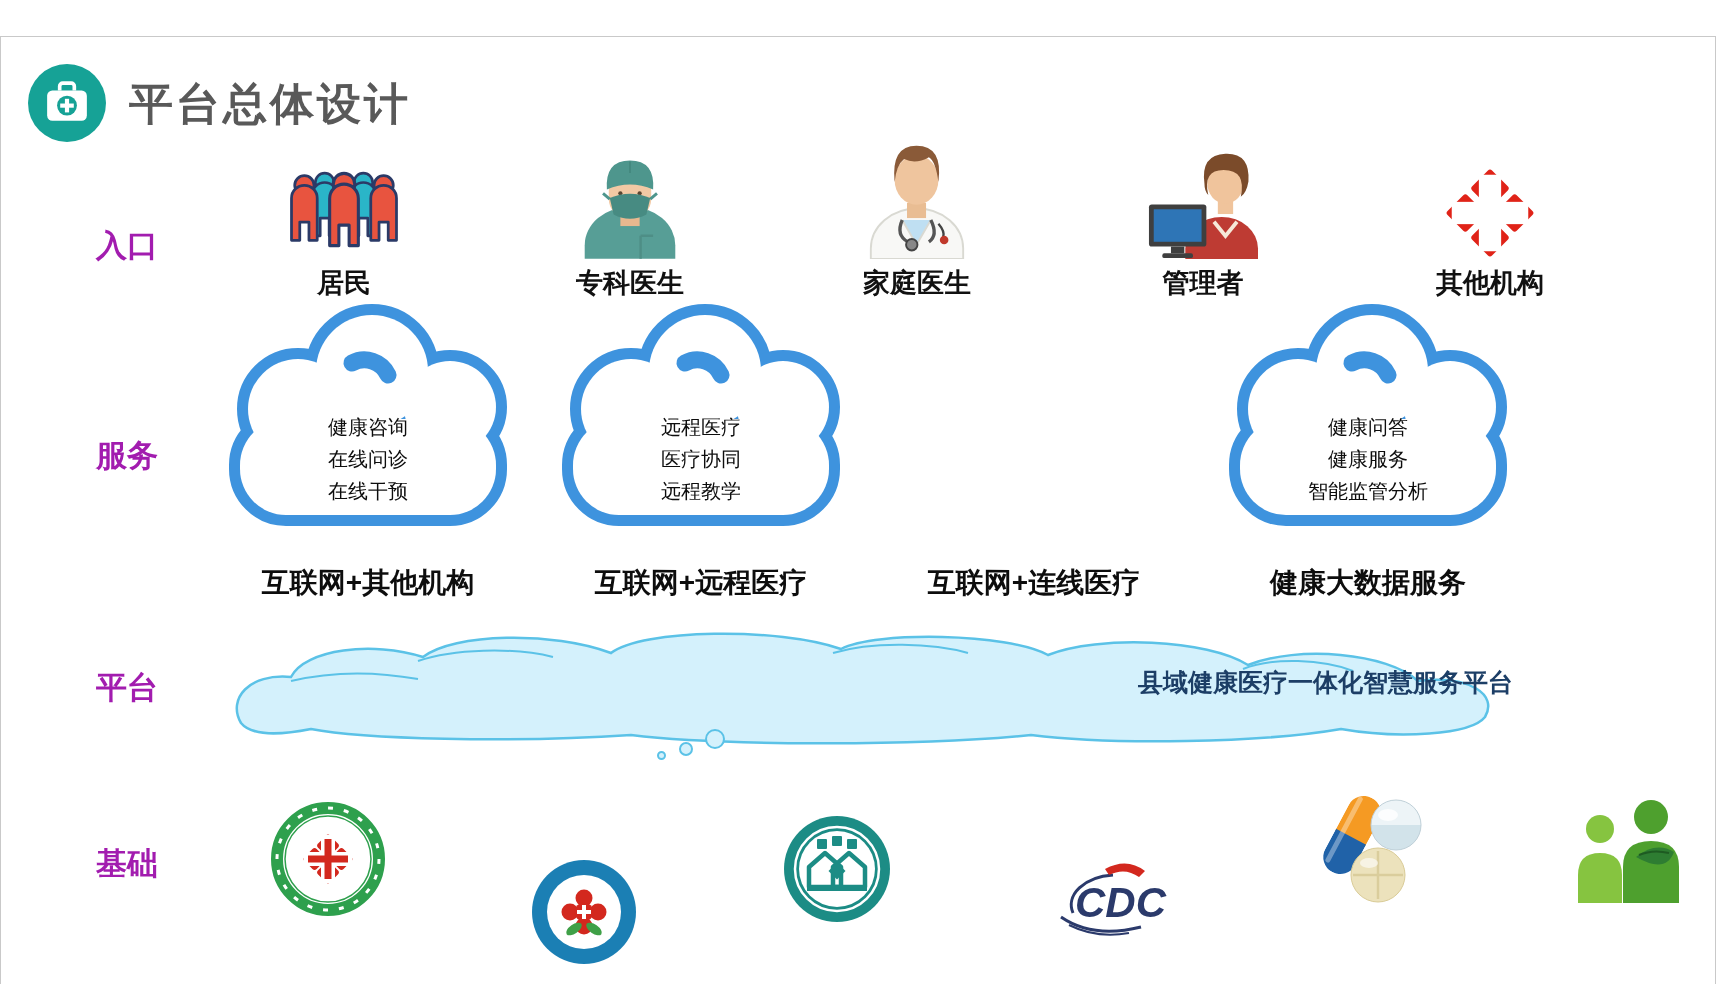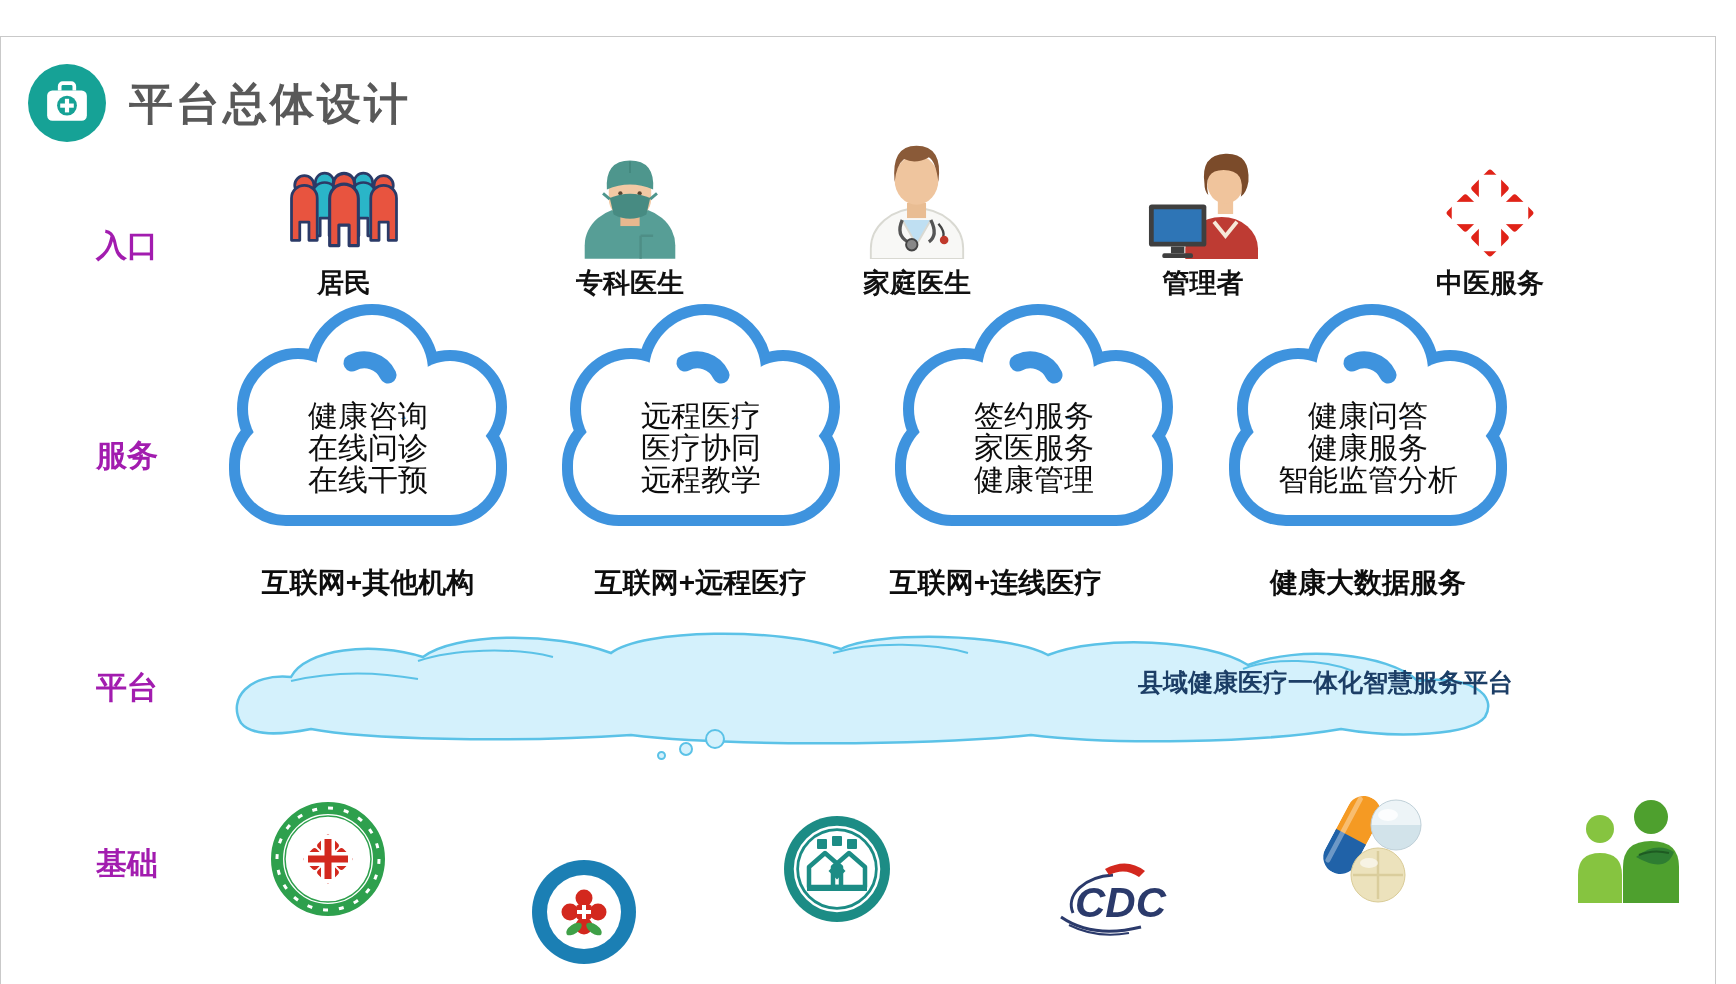--- a/index.html
+++ b/index.html
@@ -18,22 +18,22 @@
   .rl-entry{top:188px;} .rl-service{top:398px;} .rl-platform{top:630px;} .rl-foundation{top:806px;}
 
   
   .entry-col{position:absolute;top:106px;width:180px;text-align:center;}
   .entry-icon{height:116px;display:flex;align-items:flex-end;justify-content:center;}
   .entry-label{margin-top:6px;font-size:27px;font-weight:700;color:#111;}
 
   
   .cloud{position:absolute;top:256px;width:324px;height:250px;}
   .cloud-svg{position:absolute;left:0;top:0;width:324px;height:250px;}
-  .cloud-text{position:absolute;left:0;top:107px;width:100%;text-align:center;
-    font-size:30px;line-height:32px;font-weight:500;color:#0d0d0d;}
+  .cloud-text{position:absolute;left:0;top:118px;width:100%;text-align:center;
+    font-size:20px;line-height:32px;font-weight:500;color:#0d0d0d;}
   .cloud-caption{position:absolute;top:527px;width:340px;text-align:center;
     font-size:28px;font-weight:600;color:#0d0d0d;}
 
   
   .platform-svg{position:absolute;left:212px;top:590px;width:1300px;height:122px;}
   .platform-text{position:absolute;left:212px;top:629px;width:1300px;text-align:right;
     padding-left:24px;font-size:25px;font-weight:600;color:#1C3E66;}
   .bubble{position:absolute;border-radius:50%;background:#D4F1FC;border:2px solid #5BC2E7;}
   .bubble-s{left:656px;top:714px;width:9px;height:9px;}
   .bubble-m{left:678px;top:705px;width:14px;height:14px;}
@@ -168,21 +168,21 @@
         <g transform="rotate(45 47.5 47.5)" fill="#E02318">
           <rect x="15" y="15" width="29" height="29" rx="3"></rect>
           <rect x="51" y="15" width="29" height="29" rx="3"></rect>
           <rect x="15" y="51" width="29" height="29" rx="3"></rect>
           <rect x="51" y="51" width="29" height="29" rx="3"></rect>
         </g>
         <rect x="36" y="8" width="23" height="79" fill="#fff"></rect>
         <rect x="8" y="36" width="79" height="23" fill="#fff"></rect>
       </svg>
     </div>
-    <div class="entry-label">中医服务</div>
+    <div class="entry-label">其他机构</div>
   </div>
 
   <div class="cloud" style="left:205px">
     <svg class="cloud-svg" viewBox="0 0 324 250">
         <use href="#cloud-shape"></use>
       </svg>
     <div class="cloud-text">
       <div>健康咨询</div>
       <div>在线问诊</div>
       <div>在线干预</div>
@@ -191,44 +191,34 @@
   <div class="cloud" style="left:538px">
     <svg class="cloud-svg" viewBox="0 0 324 250">
         <use href="#cloud-shape"></use>
       </svg>
     <div class="cloud-text">
       <div>远程医疗</div>
       <div>医疗协同</div>
       <div>远程教学</div>
     </div>
   </div>
-  <div class="cloud" style="left:871px">
-    <svg class="cloud-svg" viewBox="0 0 324 250">
-        <use href="#cloud-shape"></use>
-      </svg>
-    <div class="cloud-text">
-      <div>签约服务</div>
-      <div>家医服务</div>
-      <div>健康管理</div>
-    </div>
-  </div>
   <div class="cloud" style="left:1205px">
     <svg class="cloud-svg" viewBox="0 0 324 250">
         <use href="#cloud-shape"></use>
       </svg>
     <div class="cloud-text">
       <div>健康问答</div>
       <div>健康服务</div>
       <div>智能监管分析</div>
     </div>
   </div>
 
   <div class="cloud-caption" style="left:197px">互联网+其他机构</div>
   <div class="cloud-caption" style="left:530px">互联网+远程医疗</div>
-  <div class="cloud-caption" style="left:825px">互联网+连线医疗</div>
+  <div class="cloud-caption" style="left:863px">互联网+连线医疗</div>
   <div class="cloud-caption" style="left:1197px">健康大数据服务</div>
 
   <svg class="platform-svg" viewBox="0 0 1300 122">
     <path d="M28,96 C14,72 36,46 78,50 C92,22 160,14 210,30 C240,6 340,4 398,26
              C428,2 566,0 628,22 C662,4 795,6 835,28 C885,8 995,12 1035,38
              C1085,18 1175,26 1205,54 C1258,48 1285,68 1272,90 C1258,108 1185,112 1128,102
              C1048,116 898,118 818,108 C698,120 498,118 418,108 C298,116 148,112 98,102
              C58,110 36,106 28,96 Z" fill="#D4F1FC" stroke="#5BC2E7" stroke-width="2.5"></path>
     <path d="M205,34 C240,22 300,20 340,30 M620,26 C660,14 720,16 755,26
              M1030,42 C1060,30 1110,32 1140,44 M78,54 C120,44 160,44 205,52" fill="none" stroke="#5BC2E7" stroke-width="2"></path>

